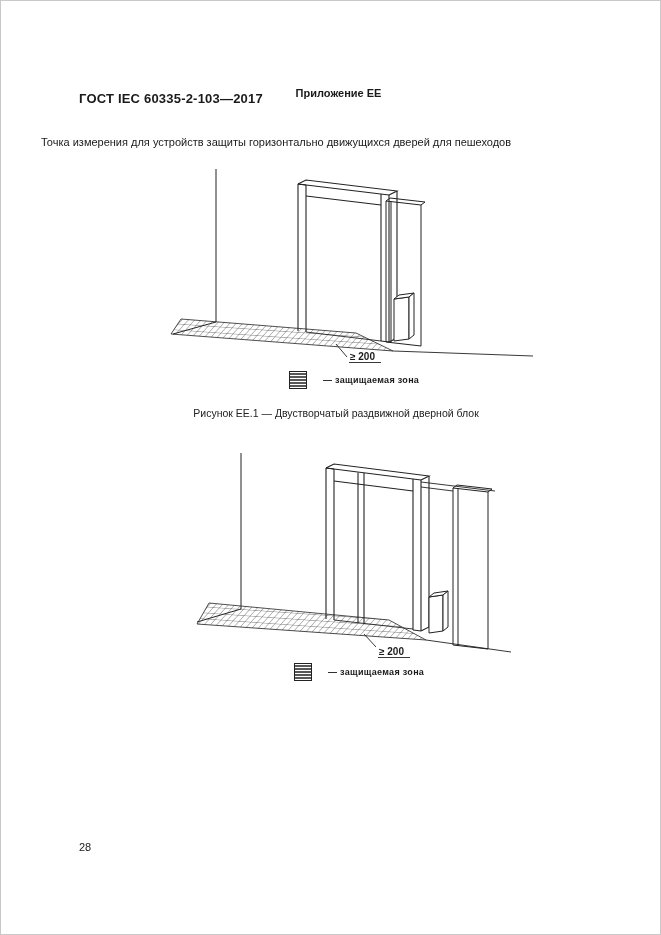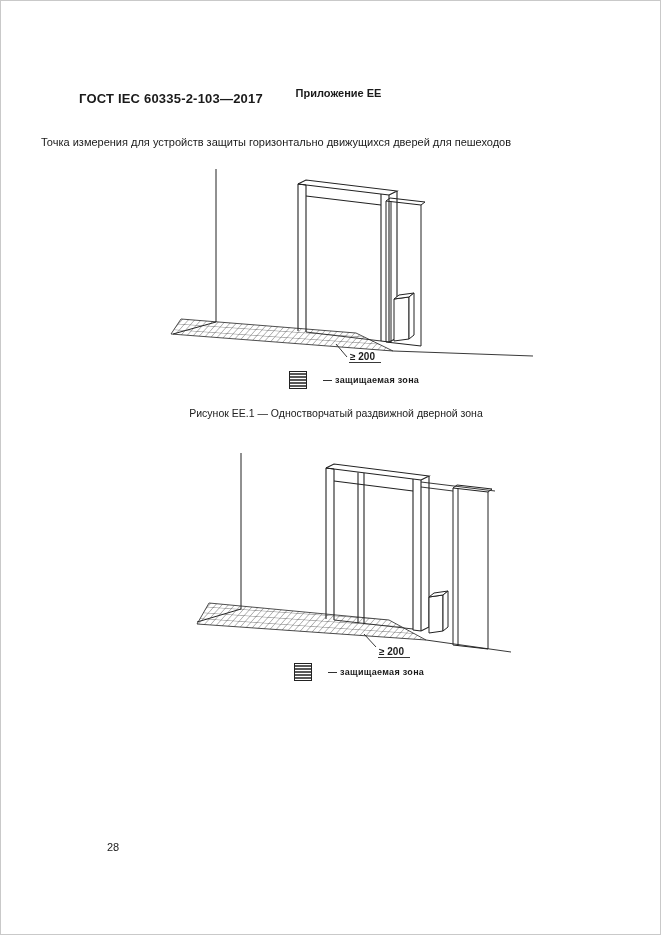--- a/index.html
+++ b/index.html
@@ -16,21 +16,21 @@
   #fig2{top:450px;}
   .drawing{display:block;}
   .drawing text{font-family:"Liberation Sans",sans-serif;fill:#1a1a1a;}
   .legend{position:absolute;display:flex;align-items:center;gap:16px;}
   #fig1 .legend{left:158px;top:207px;}
   #fig2 .legend{left:163px;top:212px;}
   .legend-label{font-size:9px;font-weight:bold;letter-spacing:.3px;white-space:nowrap;}
   .caption{position:absolute;left:0;width:100%;text-align:center;font-size:10.5px;color:#222;}
   #fig1 .caption{top:243px;}
   #fig2 .caption{top:249px;}
-  .page-number{position:absolute;left:78px;top:840px;font-size:11px;margin-left:28px;}
+  .page-number{position:absolute;left:78px;top:840px;font-size:11px;}
 </style>
 </head>
 <body>
 
 <div class="page">
 
   <div class="doc-header">ГОСТ IEC 60335-2-103—2017</div>
 
   <div class="appendix">
     <div>Приложение ЕЕ</div>
@@ -93,21 +93,21 @@
     </svg>
 
     <div class="legend">
       <svg width="18" height="18" viewBox="0 0 18 18">
         <rect x="0.5" y="0.5" width="17" height="17" fill="#fff" stroke="#222"></rect>
         <path d="M1,3 H17 M1,6 H17 M1,9 H17 M1,12 H17 M1,15 H17" stroke="#222" stroke-width="1.4"></path>
       </svg>
       <span class="legend-label">— защищаемая зона</span>
     </div>
 
-    <figcaption class="caption">Рисунок ЕЕ.1 — Одностворчатый раздвижной дверной зона</figcaption>
+    <figcaption class="caption">Рисунок ЕЕ.1 — Двустворчатый раздвижной дверной блок</figcaption>
   </figure>
 
   <figure class="figure" id="fig2" style="margin:0;">
     <svg class="drawing" width="410" height="210" viewBox="0 0 410 210">
       <defs>
         <pattern id="mesh2" width="6" height="6" patternUnits="userSpaceOnUse" patternTransform="rotate(4) skewX(-38)">
           <path d="M0,0 H6 M0,0 V6" fill="none" stroke="#3a3a3a" stroke-width="0.7"></path>
         </pattern>
       </defs>
 

